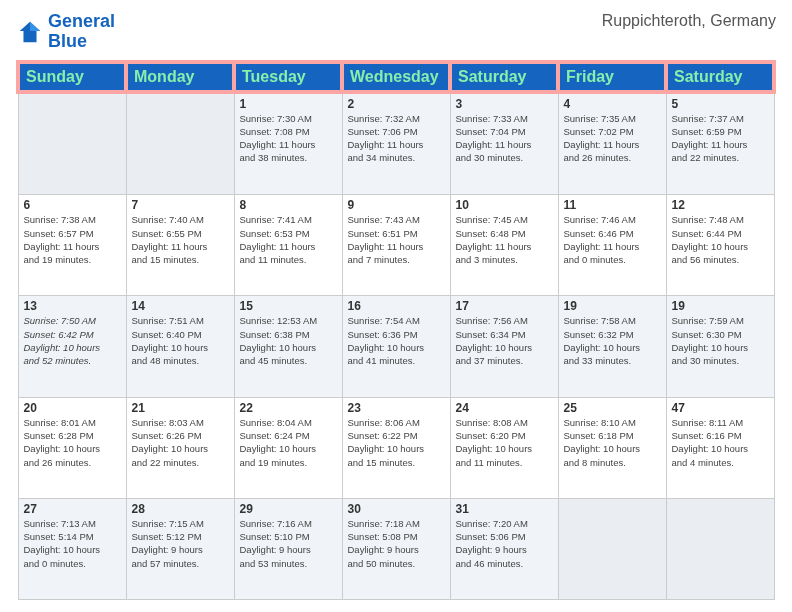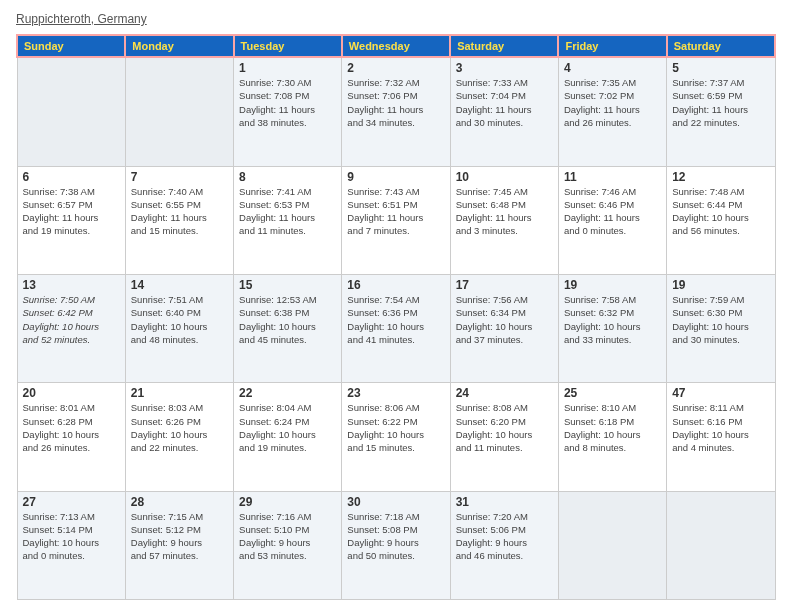--- a/index.html
+++ b/index.html
@@ -43,39 +43,38 @@
     }
     .title-block {
       text-align: right;
     }
     .month-year {
       font-size: 32px;
       font-weight: normal;
       color: #333;
     }
     .location {
-      font-size: 12px;
+      font-size: 16px;
       color: #555;
-      text-decoration: underline;
     }
     .calendar {
       flex: 1;
       border: 1px solid #ccc;
       border-collapse: collapse;
       width: 100%;
       table-layout: fixed;
     }
     .calendar th {
       background-color: #1565c0;
-      color: #fde047;
+      color: #86efac;
       text-align: left;
       padding: 4px 6px;
-      font-size: 11px;
+      font-size: 16px;
       font-weight: bold;
-      border: 2px solid #fca5a5;
+      border: 4px solid #fca5a5;
     }
     .calendar td {
       border: 1px solid #ccc;
       vertical-align: top;
       padding: 3px 5px;
       font-size: 10px;
       color: #333;
       background: #fff;
     }
     .calendar td.empty {
@@ -98,20 +97,30 @@
     }
     .row-shaded td.empty {
       background: #eaeef2;
     }
   </style>
 </head>
 <body>
 
 <div class="page">
   <div class="header">
+    <div class="logo">
+      <svg class="logo-icon" viewBox="0 0 30 30">
+        <polygon points="15,4 26,14 22,14 22,26 8,26 8,14 4,14" fill="#1565c0"></polygon>
+        <polygon points="15,4 26,14 15,14" fill="#42a5f5" opacity="0.7"></polygon>
+      </svg>
+      <div class="logo-text">
+        <div><span>General</span></div>
+        <div><span style="color:#1565c0">Blue</span></div>
+      </div>
+    </div>
     <div class="title-block">
       <div class="location">Ruppichteroth, Germany</div>
     </div>
   </div>
 
   <table class="calendar">
     <thead>
       <tr>
           <th>Sunday</th>
           <th>Monday</th>

